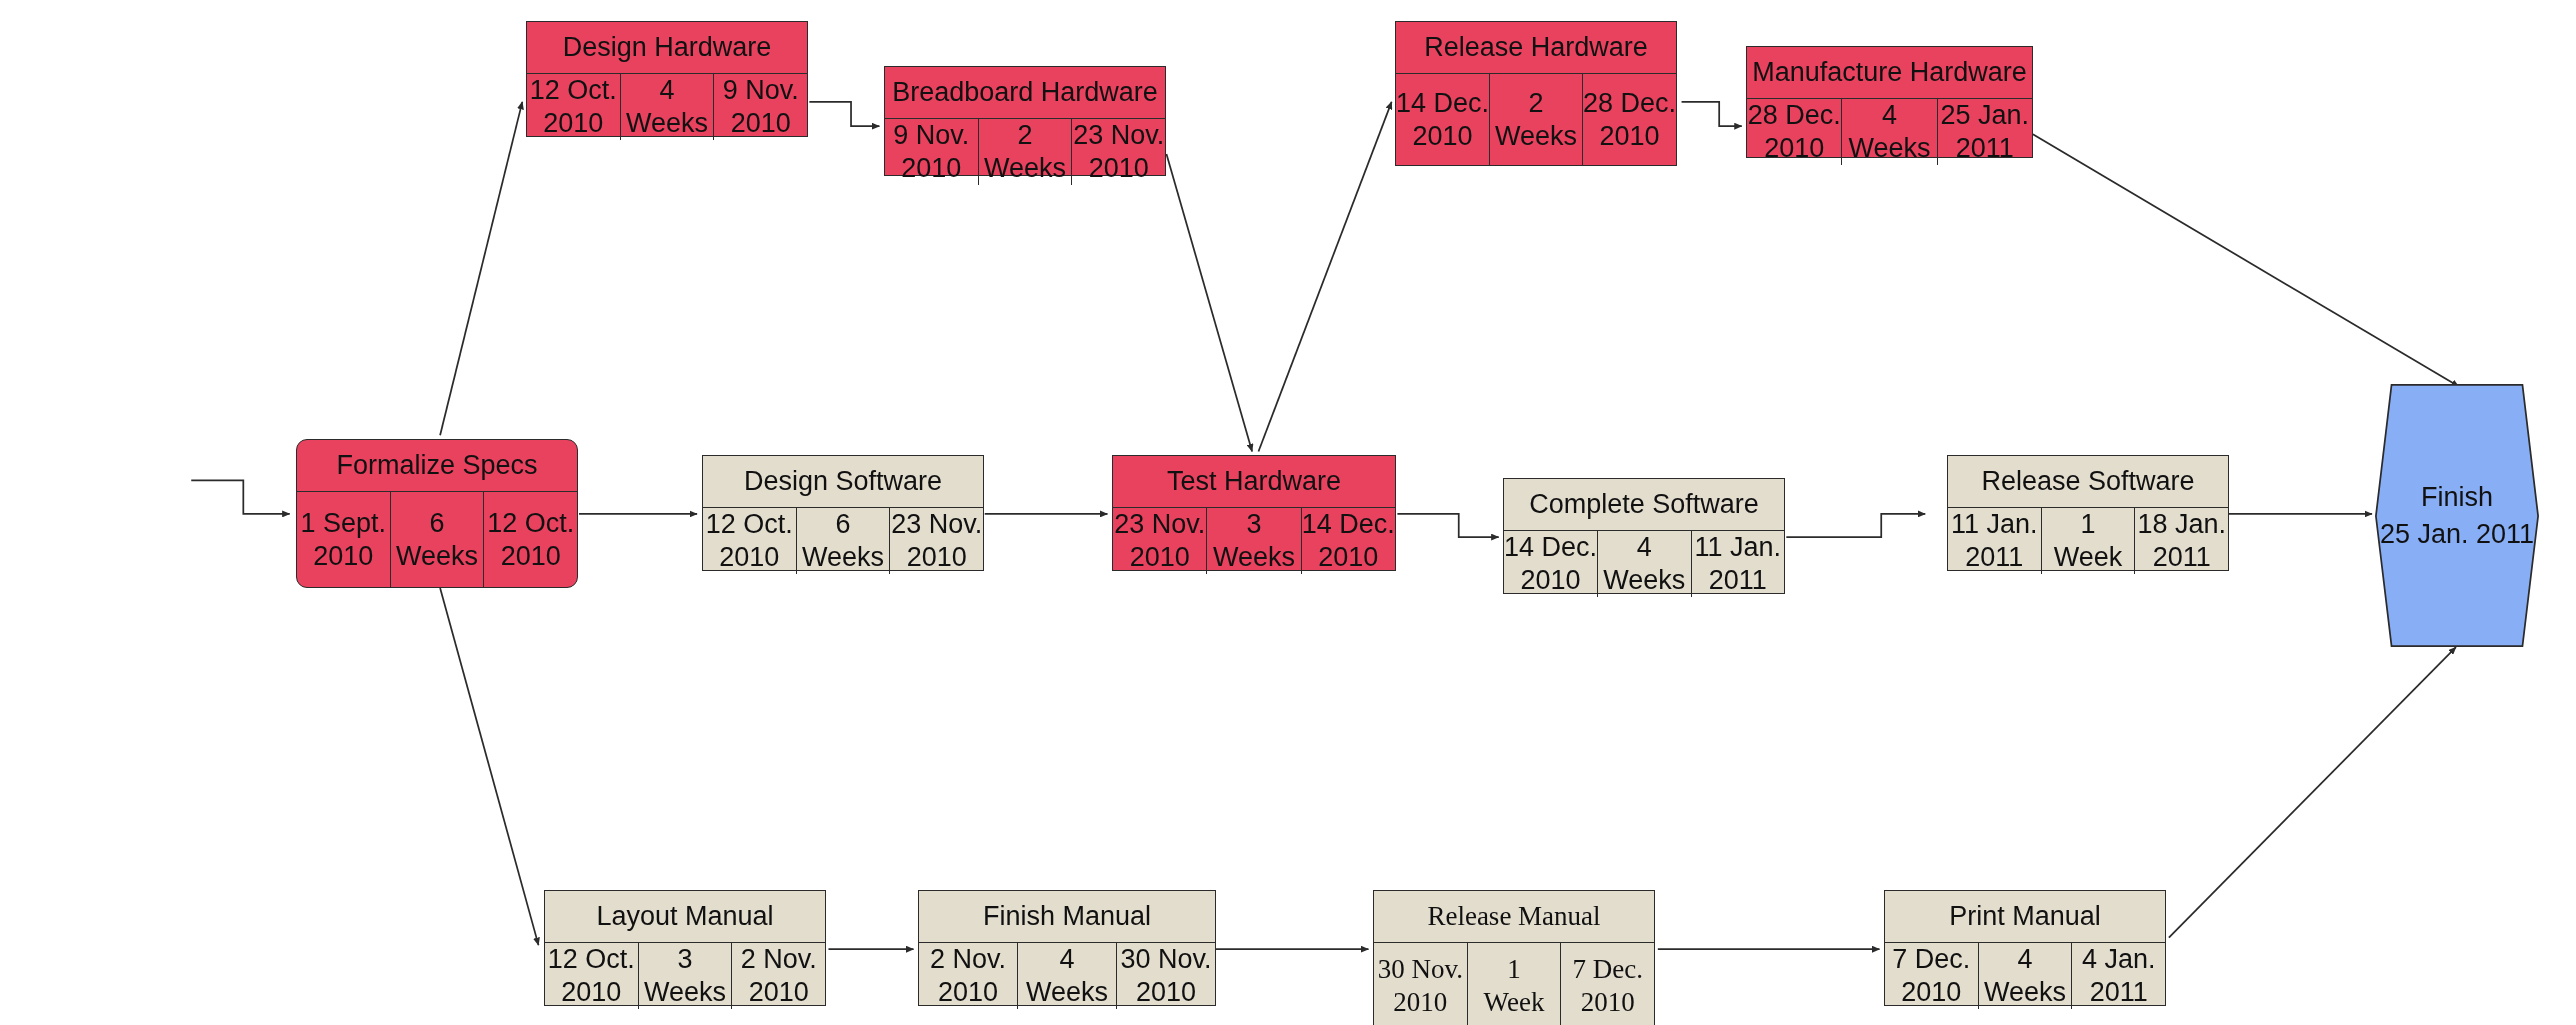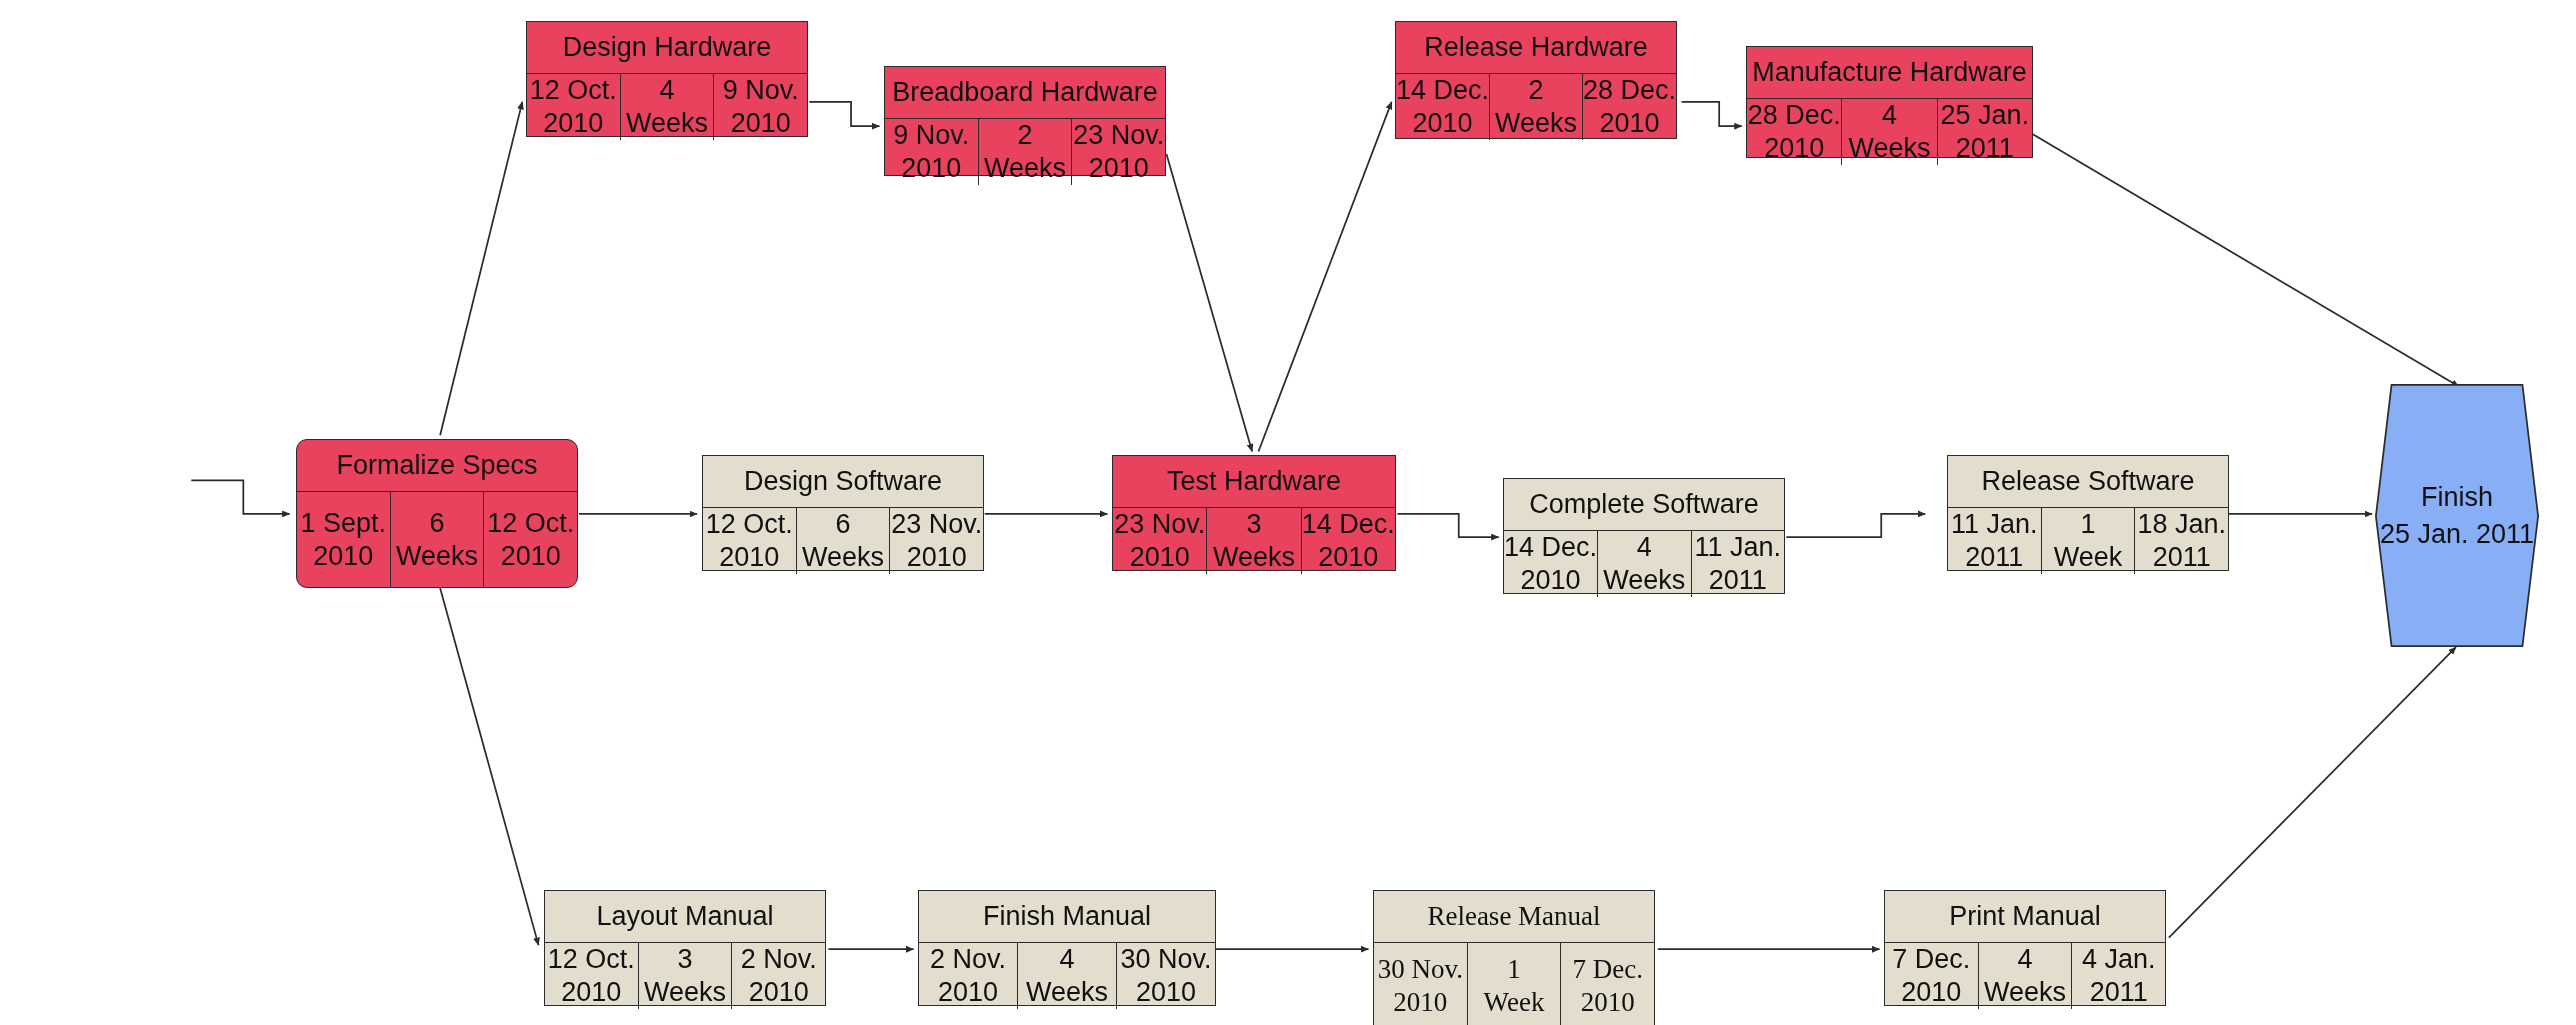--- a/index.html
+++ b/index.html
@@ -138,21 +138,21 @@
         <span>2</span>
         <span>Weeks</span>
       </div>
       <div class="cell">
         <span>23 Nov.</span>
         <span>2010</span>
       </div>
     </div>
   </div>
 
-  <div class="node crit" style="left:1395px;top:21.4px;width:282px;height:118px;">
+  <div class="node crit" style="left:1395px;top:21.4px;width:282px;height:145px;">
     <div class="title">Release Hardware</div>
     <div class="cells">
       <div class="cell">
         <span>14 Dec.</span>
         <span>2010</span>
       </div>
       <div class="cell">
         <span>2</span>
         <span>Weeks</span>
       </div>

